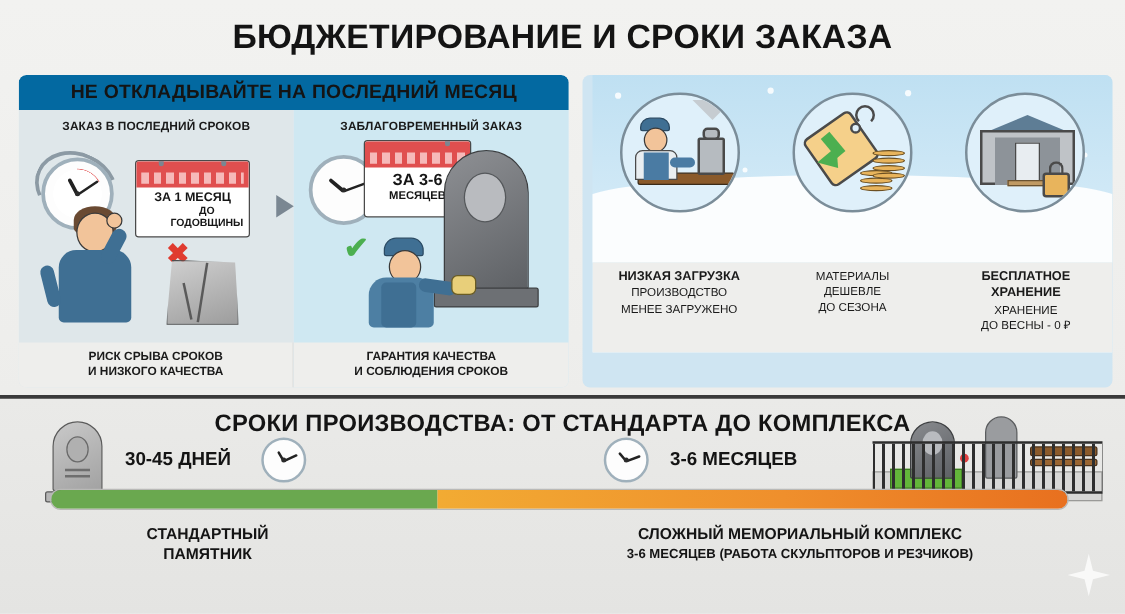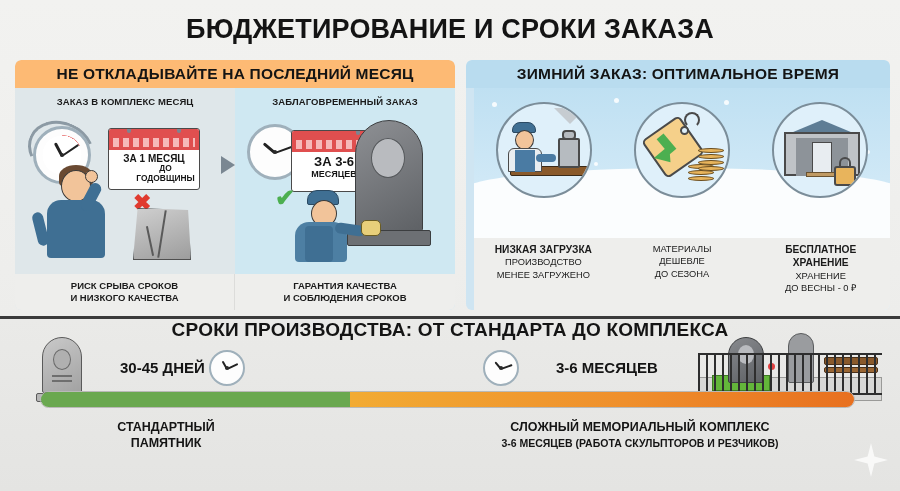--- a/index.html
+++ b/index.html
@@ -31,21 +31,21 @@
     height: 250px;
     display: flex;
     gap: 11px;
   }
   .panel { border-radius: 6px; overflow: hidden; position: relative; }
   .panel-left  { width: 440px; background:#e8eef0; }
   .panel-right { flex: 1; background:#cfe5f2; }
 
   .panel-head {
     height: 28px;
-    background:#fdba74;
+    background:#0369a1;
     display: flex; align-items: center; justify-content: center;
     font-size: 15.5px; font-weight: bold; color:#141414;
     letter-spacing:.2px;
     border-radius: 6px 6px 0 0;
     position: relative; z-index: 5;
   }
   .panel-right .panel-head { background:#b9dcef; }
 
   
   .lp-body { display:flex; height: 222px; }
@@ -132,31 +132,31 @@
   .bench-top{ position:absolute; background:#8a5a2b; border:1.5px solid #3a2a18; border-radius:2px; }
 
   
   .bottom{
     position:absolute; left:0; right:0; bottom:0; height:175px;
     background:linear-gradient(180deg,#eaeae8 0%,#e4e4e2 100%);
     border-top:3px solid #3a3a3a;
   }
   .bottom-title{
     text-align:center; font-size:19px; font-weight:bold; color:#141414;
-    letter-spacing:.2px;
+    padding-top:10px; letter-spacing:.2px;
   }
   .track{
     position:absolute; left:40px; right:45px; top:72px; height:17px;
     border-radius:9px; overflow:hidden; display:flex;
     border:1px solid #b9b9b7;
   }
   .seg-green{ width:38%; background:#6aa84f; }
   .seg-orange{ flex:1; background:linear-gradient(90deg,#f2ab33 0%,#ef8f2c 55%,#e8701f 100%); }
 
-  .tl-label{ position:absolute; font-weight:bold; font-size:15px; color:#141414;margin-left:20px; }
+  .tl-label{ position:absolute; font-weight:bold; font-size:15px; color:#141414; }
   .tl-cap{ position:absolute; text-align:center; font-weight:bold; color:#141414; }
 
   .sparkle{
     position:absolute; right:12px; bottom:14px; width:34px; height:34px;
     background:#ffffff; opacity:.75;
     clip-path: polygon(50% 0%, 60% 40%, 100% 50%, 60% 60%, 50% 100%, 40% 60%, 0% 50%, 40% 40%);
   }
 </style>
 </head>
 <body>
@@ -165,21 +165,21 @@
 
 <div class="top-row">
 
   <div class="panel panel-left">
     <div class="panel-head">НЕ ОТКЛАДЫВАЙТЕ НА ПОСЛЕДНИЙ МЕСЯЦ</div>
 
     <div class="lp-body">
 
       <div class="lp-col bad">
         <div class="lp-sub">
-          <div>ЗАКАЗ В КОМПЛЕКС МЕСЯЦ</div>
+          <div>ЗАКАЗ В ПОСЛЕДНИЙ СРОКОВ</div>
         </div>
 
         <div class="lp-art">
 
           <div class="arc-arrow" style="left:12px;top:14px;width:68px;height:56px;transform:rotate(25deg);"></div>
 
           <div class="clock" style="left:18px;top:18px;width:58px;height:58px;">
             <div class="red-sector"></div>
             <div style="position:absolute;inset:4px;border-radius:50%;background:radial-gradient(circle,#fff 62%,transparent 63%);"></div>
             <div class="hand" style="width:15px;height:2.6px;transform:rotate(-118deg);"></div>
@@ -228,21 +228,21 @@
         <div class="lp-art">
 
           <div style="position:absolute;left:-14px;top:48px;width:0;height:0;border-left:14px solid #7a8792;border-top:9px solid transparent;border-bottom:9px solid transparent;"></div>
 
           <div class="clock" style="left:12px;top:16px;width:56px;height:56px;">
             <div class="hand" style="width:15px;height:2.6px;transform:rotate(-140deg);"></div>
             <div class="hand" style="width:20px;height:2.2px;transform:rotate(-20deg);"></div>
             <div class="clk-center"></div>
           </div>
 
-          <div class="cal" style="left:56px;top:22px;width:86px;height:62px;">
+          <div class="cal" style="left:56px;top:4px;width:86px;height:62px;">
             <div class="cal-top">
               <div class="cal-ring" style="right:16px;"></div>
               <div class="cal-grid"></div>
             </div>
             <div class="cal-txt">
               <div style="font-size:13px;">ЗА 3-6</div>
               <div style="font-size:9px;">МЕСЯЦЕВ</div>
             </div>
           </div>
           <div class="mark-v" style="left:40px;top:76px;font-size:24px;">✔</div>
@@ -263,21 +263,20 @@
           <div>
             <div>ГАРАНТИЯ КАЧЕСТВА</div>
             <div>И СОБЛЮДЕНИЯ СРОКОВ</div>
           </div>
         </div>
       </div>
     </div>
   </div>
 
   <div class="panel panel-right">
-    <div class="panel-head">ЗИМНИЙ ЗАКАЗ: ОПТИМАЛЬНОЕ ВРЕМЯ</div>
 
     <div class="rp-body">
       <div class="snow" style="left:18px;top:14px;width:5px;height:5px;"></div>
       <div class="snow" style="left:62px;top:40px;width:4px;height:4px;"></div>
       <div class="snow" style="left:140px;top:10px;width:5px;height:5px;"></div>
       <div class="snow" style="left:196px;top:36px;width:4px;height:4px;"></div>
       <div class="snow" style="left:250px;top:12px;width:5px;height:5px;"></div>
       <div class="snow" style="left:300px;top:46px;width:4px;height:4px;"></div>
       <div class="snow" style="left:350px;top:18px;width:5px;height:5px;"></div>
       <div class="snow" style="left:392px;top:62px;width:4px;height:4px;"></div>

